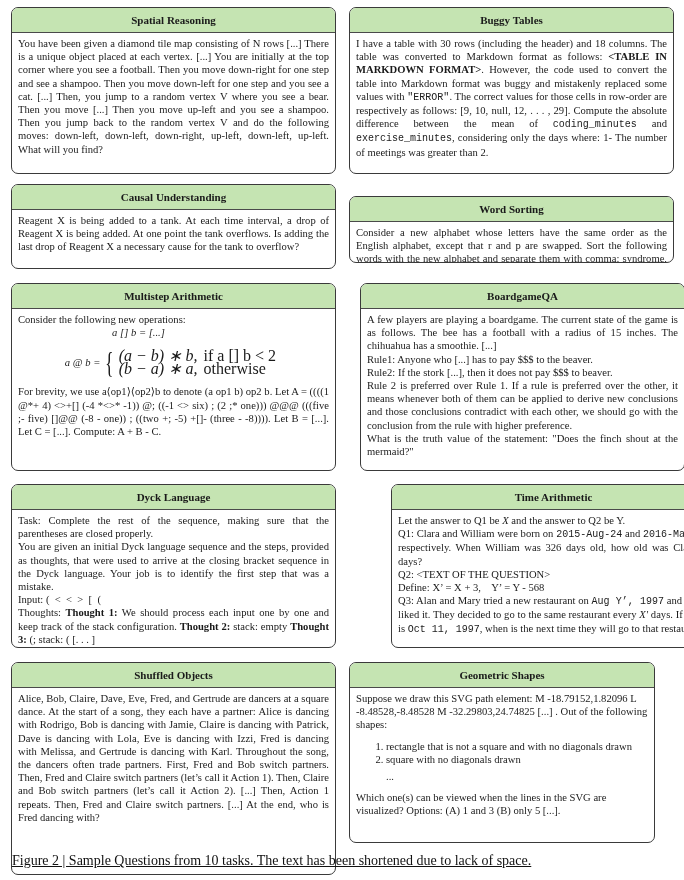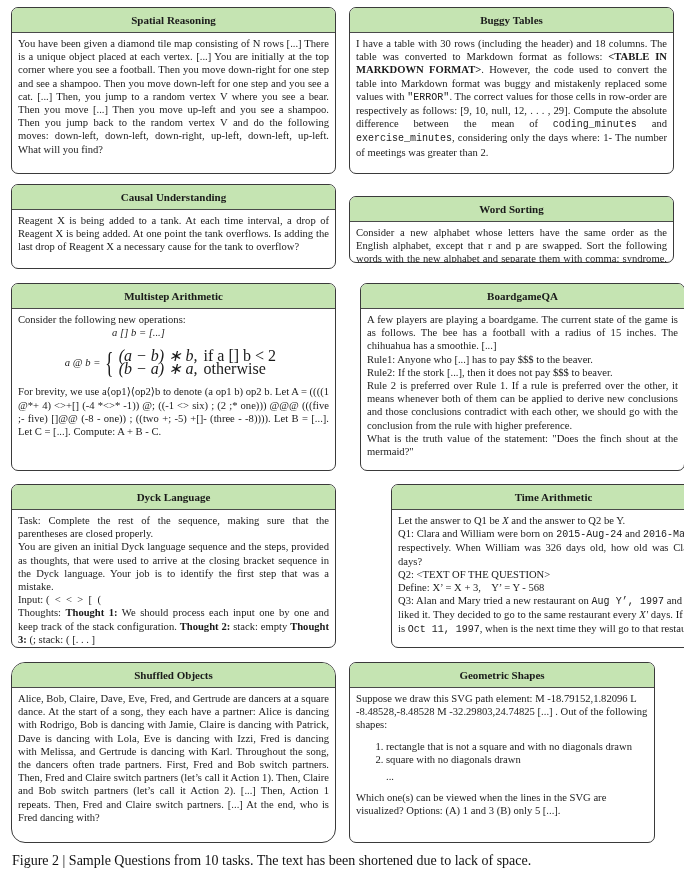--- a/index.html
+++ b/index.html
@@ -13,21 +13,21 @@
   .mono { font-family: "Liberation Mono", monospace; font-size: 10px; }
   .b { font-weight: bold; }
   .i { font-style: italic; }
   .math { text-align: center; font-style: italic; }
   .piece { display: flex; align-items: center; justify-content: center; margin: 10px 0 10px 0; }
   .brace { font-size: 30px; line-height: 26px; font-style: normal; margin: 0 2px; transform: scaleX(0.6); }
   .cases td { padding: 0 6px 0 0; font-size: 16px; line-height: 13px; }
   ol { margin: 8px 0 4px 0; padding-left: 30px; }
   ol li { margin: 0; }
   .ellipsis { padding-left: 30px; margin-bottom: 8px; }
-  .caption { position: absolute; left: 12px; top: 853px; font-size: 14px; font-family: "Liberation Serif", serif; color: #111; }
+  .caption { position: absolute; left: 12px; top: 853px; font-size: 14px; font-family: "Liberation Serif", serif; color: #111; text-decoration: underline; }
   p { margin: 0; }
 </style>
 </head>
 <body>
 
 <div class="box" style="left:11px;top:7px;width:325px;height:167px;">
   <div class="hdr">Spatial Reasoning</div>
   <div class="body">You have been given a diamond tile map consisting of N rows [...] There is a unique object placed at each vertex. [...] You are initially at the top corner where you see a football. Then you move down-right for one step and see a shampoo. Then you move down-left for one step and you see a cat. [...] Then, you jump to a random vertex V where you see a bear. Then you move [...] Then you move up-left and you see a shampoo. Then you jump back to the random vertex V and do the following moves: down-left, down-left, down-right, up-left, down-left, up-left. What will you find?</div>
 </div>
 
@@ -96,21 +96,21 @@
   <div class="hdr">Time Arithmetic</div>
   <div class="body">
     <p><span>Let the answer to Q1 be </span><span class="i">X</span><span> and the answer to Q2 be Y.</span></p>
     <p><span>Q1: Clara and William were born on </span><span class="mono">2015-Aug-24</span><span> and </span><span class="mono">2016-May-20</span><span> respectively. When William was 326 days old, how old was Clara in days?</span></p>
     <p>Q2: &lt;TEXT OF THE QUESTION&gt;</p>
     <p style="white-space:pre;">Define: X’ = X + 3,    Y’ = Y - 568</p>
     <p><span>Q3: Alan and Mary tried a new restaurant on </span><span class="mono">Aug Y’, 1997</span><span> and really liked it. They decided to go to the same restaurant every </span><span class="i">X′</span><span> days. If today is </span><span class="mono">Oct 11, 1997</span><span>, when is the next time they will go to that restaurant?</span></p>
   </div>
 </div>
 
-<div class="box" style="left:11px;top:662px;width:325px;height:181px;border-radius:14px;">
+<div class="box" style="left:11px;top:662px;width:325px;height:213px;">
   <div class="hdr">Shuffled Objects</div>
   <div class="body">Alice, Bob, Claire, Dave, Eve, Fred, and Gertrude are dancers at a square dance. At the start of a song, they each have a partner: Alice is dancing with Rodrigo, Bob is dancing with Jamie, Claire is dancing with Patrick, Dave is dancing with Lola, Eve is dancing with Izzi, Fred is dancing with Melissa, and Gertrude is dancing with Karl. Throughout the song, the dancers often trade partners. First, Fred and Bob switch partners. Then, Fred and Claire switch partners (let’s call it Action 1). Then, Claire and Bob switch partners (let’s call it Action 2). [...] Then, Action 1 repeats. Then, Fred and Claire switch partners. [...] At the end, who is Fred dancing with?</div>
 </div>
 
 <div class="box" style="left:349px;top:662px;width:306px;height:181px;">
   <div class="hdr">Geometric Shapes</div>
   <div class="body">
     <p style="text-align:left;">Suppose we draw this SVG path element: M -18.79152,1.82096 L -8.48528,-8.48528 M -32.29803,24.74825 [...] . Out of the following shapes:</p>
     <ol>
       <li>rectangle that is not a square and with no diagonals drawn</li>

